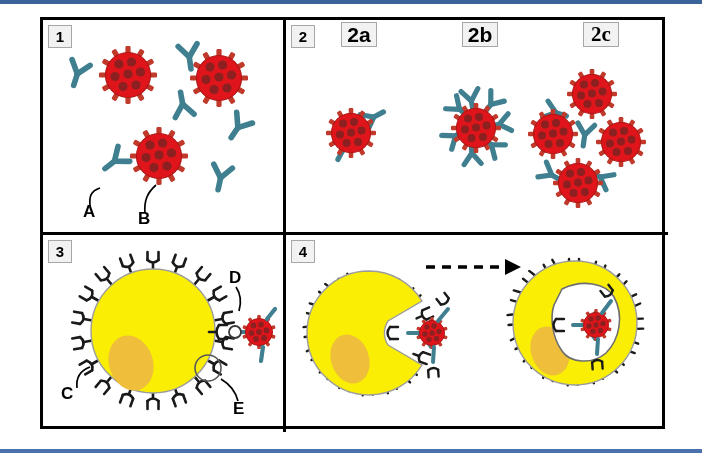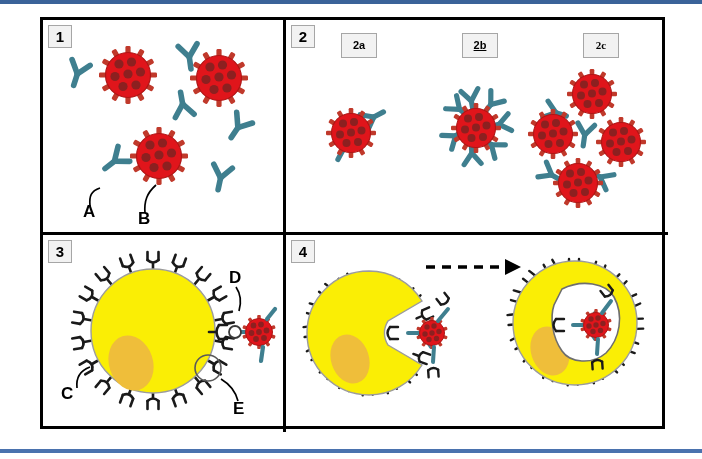--- a/index.html
+++ b/index.html
@@ -34,21 +34,21 @@
   .tag{
     position:absolute;
     background:#F2F2F2;
     border:1px solid #A6A6A6;
     font-weight:bold;
     color:#000;
     line-height:1;
     display:flex;align-items:center;justify-content:center;
   }
   .tag-main{left:5px;top:5px;width:22px;height:21px;font-size:15px;}
-  .tag-sub{width:34px;height:23px;font-size:11px;top:13px;text-align:center;}
+  .tag-sub{width:34px;height:23px;font-size:21px;top:2px;text-align:center;}
 
   .lbl{
     position:absolute;font-weight:bold;font-size:17px;color:#000;line-height:1;
   }
 
   svg{position:absolute;left:0;top:0;overflow:visible;}
 </style>
 </head>
 <body>
 
@@ -133,21 +133,21 @@
     </svg>
 
     <div class="lbl" style="left:40px;top:183px;">A</div>
     <div class="lbl" style="left:95px;top:190px;">B</div>
   </div>
 
   <div class="panel" id="panel2">
     <div class="tag tag-main">2</div>
 
     <div class="tag tag-sub" style="left:55px;">2a</div>
-    <div class="tag tag-sub" style="left:176px;text-decoration:underline;">2b</div>
+    <div class="tag tag-sub" style="left:176px;">2b</div>
     <div class="tag tag-sub" style="left:297px;font-family:Liberation Serif, serif;">2c</div>
 
     <svg width="382" height="215" viewBox="0 0 382 215">
       <defs>
         <g id="virus-s">
           <g fill="#C0392B">
             <rect x="-2.3" y="-25" width="4.6" height="7" rx="1.2"></rect>
             <rect x="-2.3" y="-25" width="4.6" height="7" rx="1.2" transform="rotate(30)"></rect>
             <rect x="-2.3" y="-25" width="4.6" height="7" rx="1.2" transform="rotate(60)"></rect>
             <rect x="-2.3" y="-25" width="4.6" height="7" rx="1.2" transform="rotate(90)"></rect>

